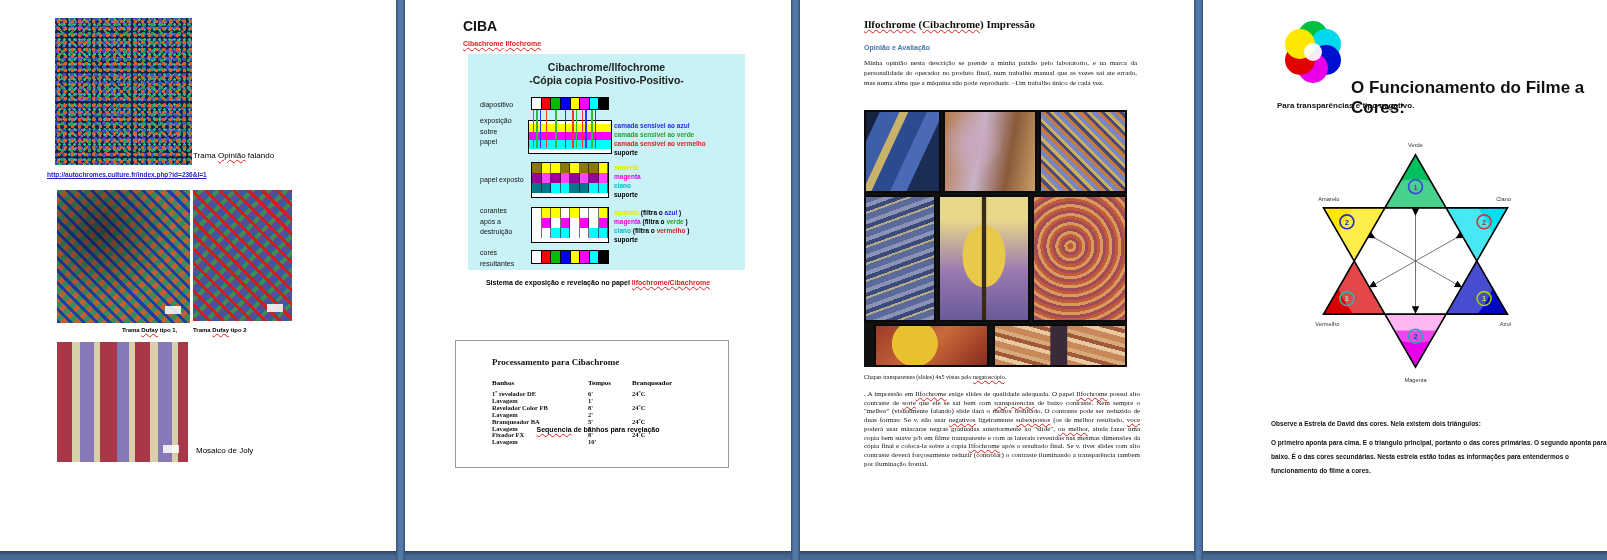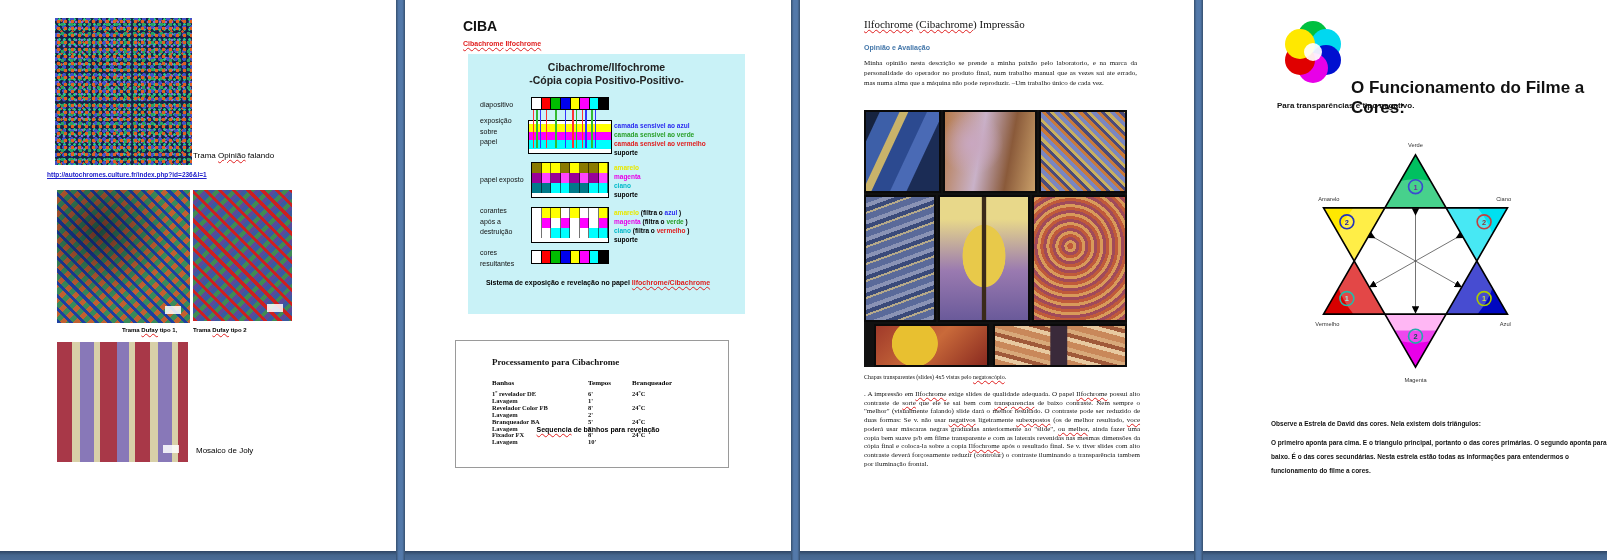--- a/index.html
+++ b/index.html
@@ -96,21 +96,21 @@
     </div>
   <div class="cap" style="left:196px;top:446px;font-size:8px;"><span>Mosaico de Joly</span></div>
 </div>
 
 <div class="sep" style="left:396px;"></div>
 
 <div class="page" style="left:405px;width:386px;">
   <div class="abs" style="left:58px;top:18px;font-size:14px;font-weight:bold;color:#111;">CIBA</div>
   <div class="abs" style="left:58px;top:40px;font-size:7px;font-weight:bold;"><span class="seg-wavy" style="color: rgb(224, 32, 32);">Cibachrome</span><span style="color: rgb(224, 32, 32);">  </span><span class="seg-wavy" style="color: rgb(224, 32, 32);">Ilfochrome</span></div>
 
-  <div class="cyanbox" style="left:63px;top:54px;width:277px;height:260px;">
+  <div class="cyanbox" style="left:63px;top:54px;width:277px;height:216px;">
     <div class="abs" style="left:0;top:7px;width:100%;text-align:center;font-size:10.5px;font-weight:bold;color:#222;">Cibachrome/Ilfochrome</div>
     <div class="abs" style="left:0;top:20px;width:100%;text-align:center;font-size:10.5px;font-weight:bold;color:#222;">-Cópia copia Positivo-Positivo-</div>
 
     <div class="dlabel" style="left:12px;top:46px;">diapositivo</div>
     <div class="strip" style="left:63px;top:43px;width:78px;height:13px;">
         <div style="background: rgb(255, 255, 255);"></div>
         <div style="background: rgb(255, 0, 0);"></div>
         <div style="background: rgb(0, 187, 0);"></div>
         <div style="background: rgb(0, 0, 238);"></div>
         <div style="background: rgb(255, 255, 0);"></div>
@@ -314,21 +314,21 @@
         </div>
       </div>
   </div>
 
   <div class="abs" style="left:0;top:426px;width:100%;text-align:center;font-size:7px;font-weight:bold;"><span class="seg-wavy" style="color: rgb(0, 0, 0);">Sequencia</span><span style="color: rgb(0, 0, 0);"> de banhos para revelação</span></div>
 </div>
 
 <div class="sep" style="left:791px;"></div>
 
 <div class="page" style="left:800px;width:394px;">
-  <div class="abs serif" style="left:64px;top:18px;font-size:11px;font-weight:normal;color:#111;"><span class="seg-wavy">Ilfochrome</span><span> (</span><span class="seg-wavy">Cibachrome</span><span>)  Impressão</span></div>
+  <div class="abs serif" style="left:64px;top:18px;font-size:11px;font-weight:bold;color:#111;"><span class="seg-wavy">Ilfochrome</span><span> (</span><span class="seg-wavy">Cibachrome</span><span>)  Impressão</span></div>
   <div class="abs" style="left:64px;top:44px;font-size:7px;font-weight:bold;color:#4477aa;">Opinião e Avaliação</div>
   <div class="abs p3text just" style="left:64px;top:58px;width:273px;font-size:7px;line-height:10px;">Minha opinião nesta descrição se prende a minha paixão pelo laboratorio, e na marca da personalidade do operador no produto final, num trabalho manual que as vezes sai ate errado, mas numa alma que a máquina não pode reproduzir. –Um trabalho único de cada vez.</div>
 
   <div class="collage" style="left:64px;top:110px;width:263px;height:257px;">
     <div class="c c1" style="left:0;top:0;width:77px;height:83px;"></div>
     <div class="c c2" style="left:79px;top:0;width:94px;height:83px;"></div>
     <div class="c c3" style="left:175px;top:0;width:88px;height:83px;"></div>
     <div class="c c4" style="left:0;top:85px;width:72px;height:127px;"></div>
     <div class="c c5" style="left:74px;top:85px;width:92px;height:127px;"></div>
     <div class="c c6" style="left:168px;top:85px;width:95px;height:127px;"></div>

